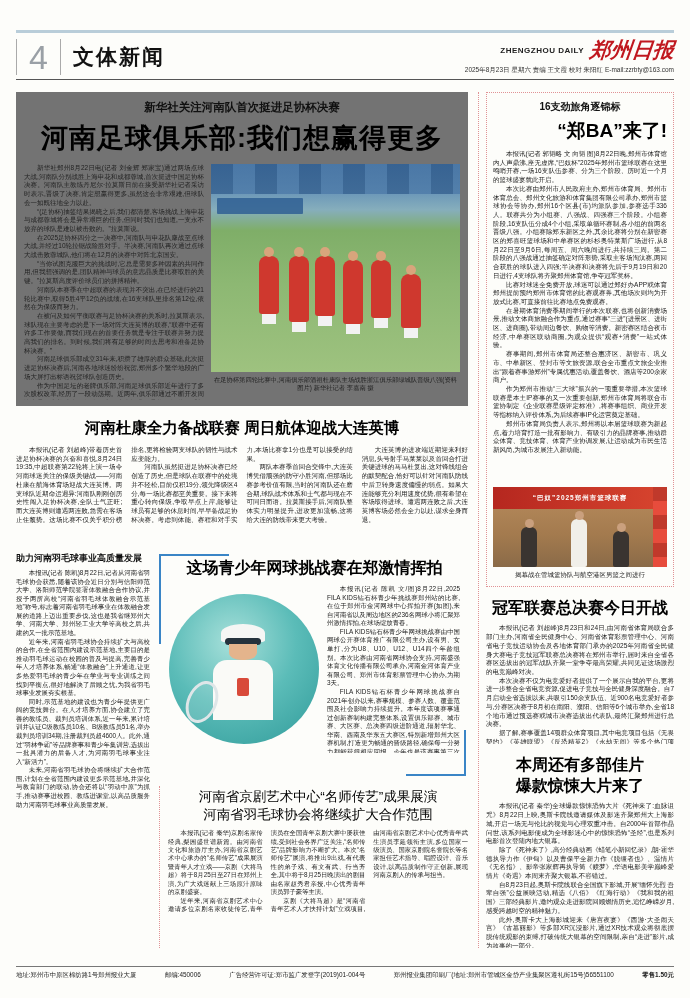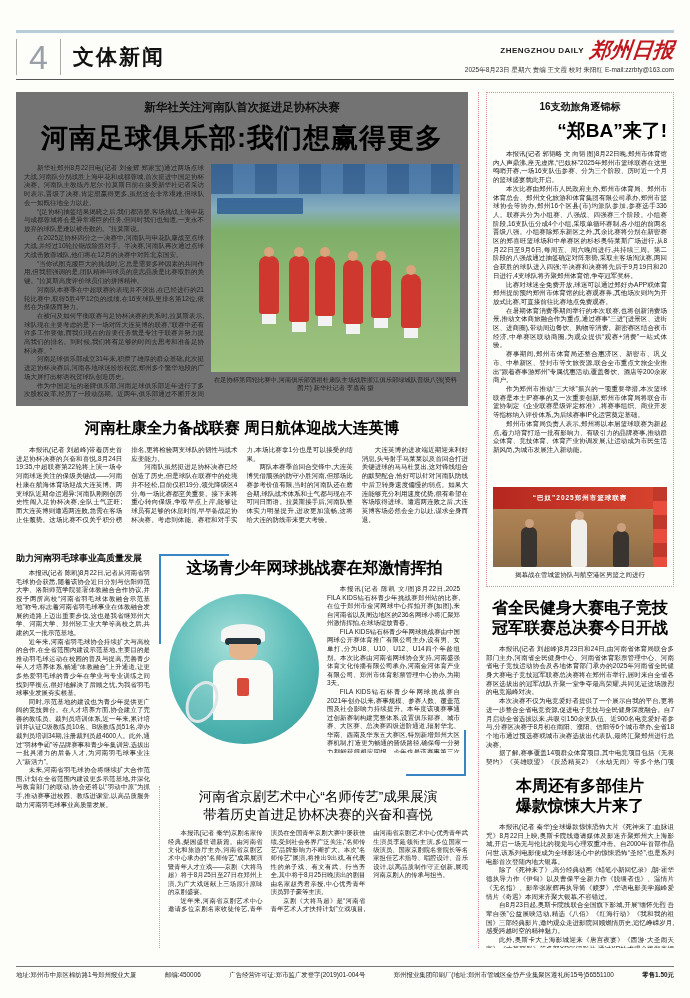--- a/index.html
+++ b/index.html
@@ -198,21 +198,21 @@
                 <p class="bp">本报讯(记者 陈凯 文/图)8月22日,2025 FILA KIDS钻石杯青少年挑战赛郑州站的比赛,在位于郑州市金河网球中心挥拍开赛(如图),来自河南省以及周边地区的236名网球小将汇聚郑州激情挥拍,在球场绽放青春。</p>
                 <p class="bp">FILA KIDS钻石杯青少年网球挑战赛由中国网球公开赛体育推广有限公司主办,设有男、女单打,分为U8、U10、U12、U14四个年龄组别。本次比赛由河南省网球协会支持,河南盛强体育文化传播有限公司承办,河南金河体育产业有限公司、郑州市体育彩票管理中心协办,为期3天。</p>
                 <p class="bp">FILA KIDS钻石杯青少年网球挑战赛自2021年创办以来,赛事规模、参赛人数、覆盖范围及社会影响力持续提升。本年度该项赛事通过创新赛制构建完整体系,设置俱乐部赛、城市赛、大区赛、总决赛四级进阶通道,辐射华北、华南、西南及华东五大赛区,特别新增郑州大区赛机制,打造更为畅通的晋级路径,确保每一分努力都能获得相应回报。今年也是该赛事第三次落户郑州,本次郑州站的比赛属于该项赛事的城市赛,为河南的网球爱好者提供了优质赛事资源,为青少年网球人才搭建了成长平台。</p>
               </div>
             </div>
           </section>
 
           <section class="opera">
             <h3 class="opera-title">
               <span>河南省京剧艺术中心“名师传艺”成果展演</span>
-              <span>带着历史首进足协杯决赛的兴奋和喜悦</span>
+              <span>河南省羽毛球协会将继续扩大合作范围</span>
             </h3>
             <div class="cols3">
               <p class="bp">本报讯(记者 秦华)京剧名家传经典,梨园盛世谱新篇。由河南省文化和旅游厅主办,河南省京剧艺术中心承办的“名师传艺”成果展演暨青年人才立戏——京剧《大将马超》将于8月25日至27日在郑州上演,为广大戏迷献上三场原汁原味的京剧盛宴。</p>
               <p class="bp">近年来,河南省京剧艺术中心邀请多位京剧名家收徒传艺,青年演员在全国青年京剧大赛中屡获佳绩,受到社会各界广泛关注,“名师传艺”品牌影响力不断扩大。本次“名师传艺”展演,将推出9出戏,有代表性的弟子戏、有文有武、行当齐全,其中将于8月25日晚演出的剧目由名家赵秀君亲授,中心优秀青年演员郭子豪等主演。</p>
               <p class="bp">京剧《大将马超》是“河南省青年艺术人才扶持计划”立戏项目,由河南省京剧艺术中心优秀青年武生演员李延领衔主演,多位国家一级演员、国家京剧院名誉院长等名家担任艺术指导、唱腔设计、音乐设计,以高品质制作守正创新,展现河南京剧人的传承与担当。</p>
             </div>
           </section>
 
         </div>
       </div>
@@ -237,21 +237,20 @@
           <i class="zb-side"></i>
           <i class="zb-p" style="left:28px"></i>
           <i class="zb-p white" style="left:78px;height:48px"></i>
           <i class="zb-p" style="left:120px;height:36px"></i>
         </div>
         <div class="zb-caption">揭幕战在管城篮协队与航空港区男篮之间进行</div>
       </section>
 
       <section class="esports">
         <h2 class="sec-title">
-          <span>省全民健身大赛电子竞技</span>
           <span>冠军联赛总决赛今日开战</span>
         </h2>
         <div class="body-wrap">
           <p class="bp">本报讯(记者 刘超峰)8月23日和24日,由河南省体育局联合多部门主办,河南省全民健身中心、河南省体育彩票管理中心、河南省电子竞技运动协会及各地体育部门承办的2025年河南省全民健身大赛电子竞技冠军联赛总决赛将在郑州市举行,届时来自全省各赛区选拔出的冠军战队齐聚一堂争夺最高荣耀,共同见证这场激烈的电竞巅峰对决。</p>
           <p class="bp">本次决赛不仅为电竞爱好者提供了一个展示自我的平台,更将进一步整合全省电竞资源,促进电子竞技与全民健身深度融合。自7月启动全省选拔以来,共吸引150余支队伍、近900名电竞爱好者参与,分赛区决赛于8月初在南阳、濮阳、信阳等6个城市举办,全省18个地市通过预选赛或城市决赛选拔出代表队,最终汇聚郑州进行总决赛。</p>
           <p class="bp">据了解,赛事覆盖14项群众体育项目,其中电竞项目包括《无畏契约》《英雄联盟》《反恐精英2》《永劫无间》等多个热门项目。</p>
         </div>
       </section>
 
       <section class="movie">

